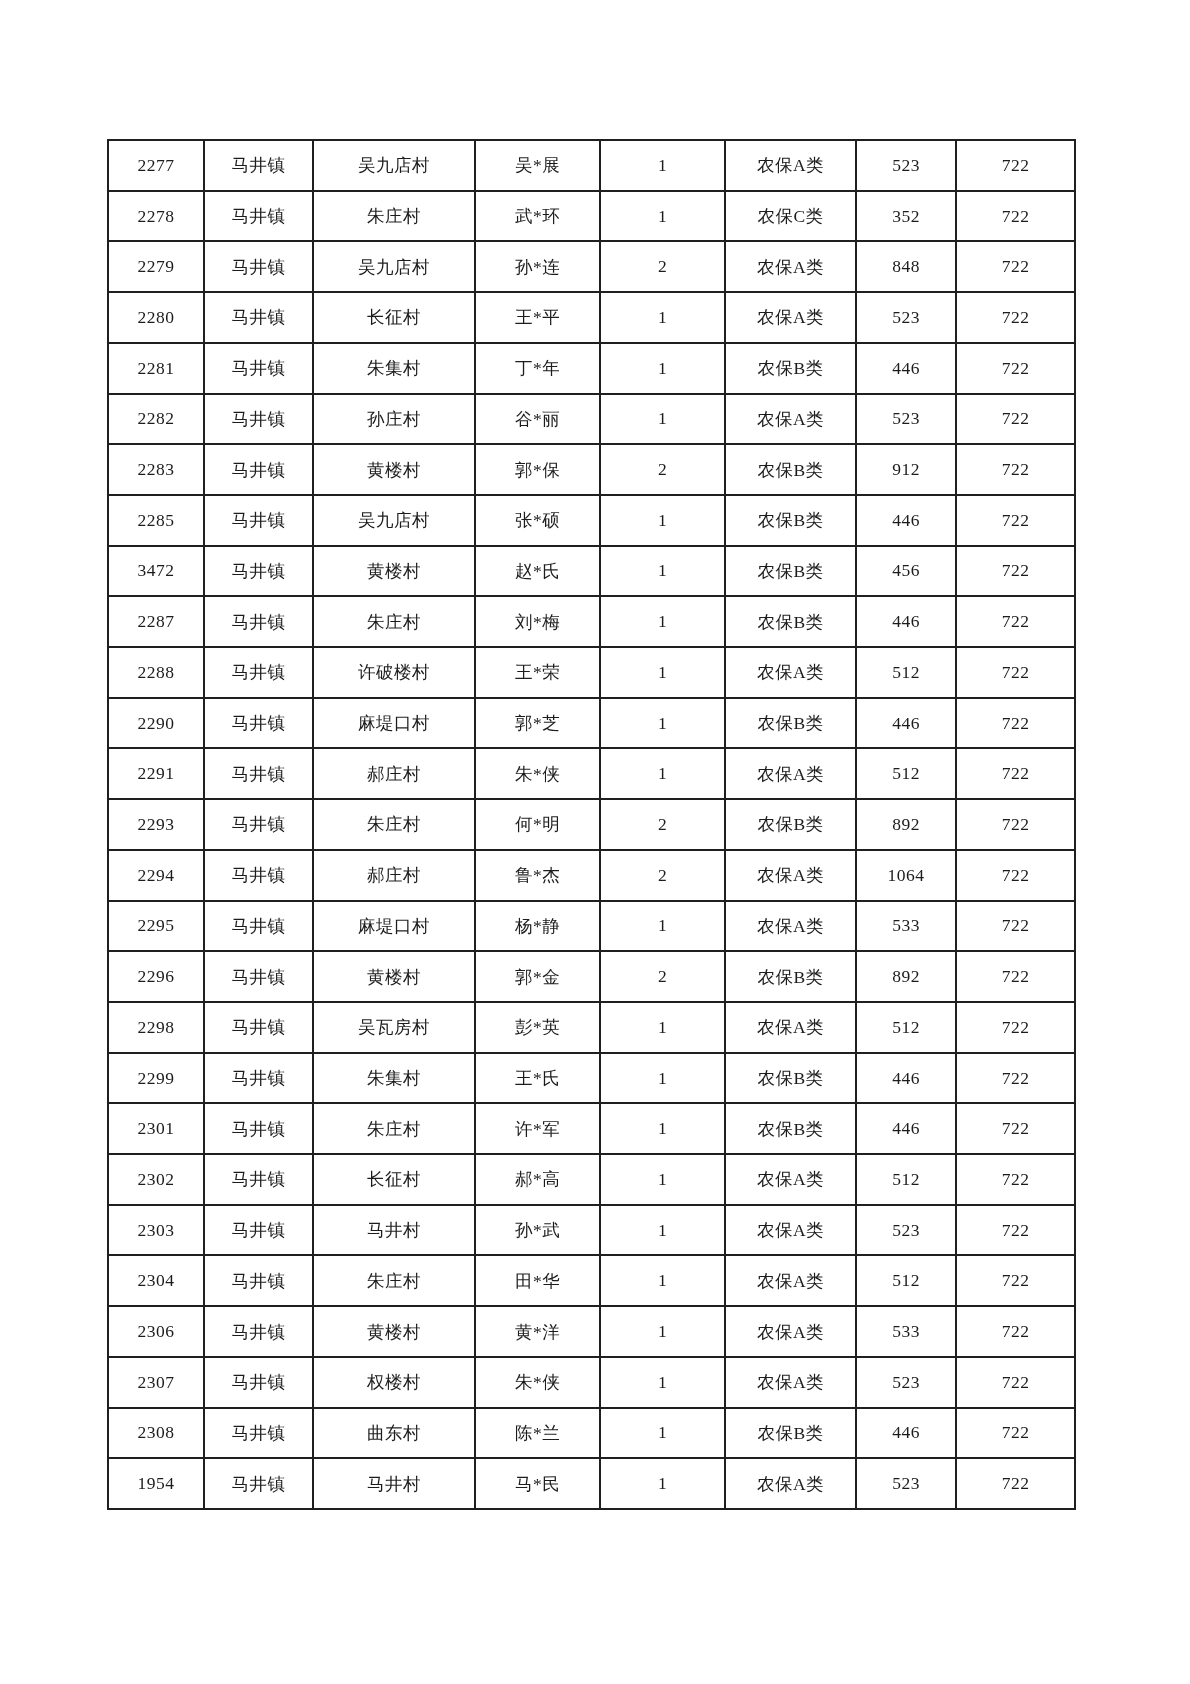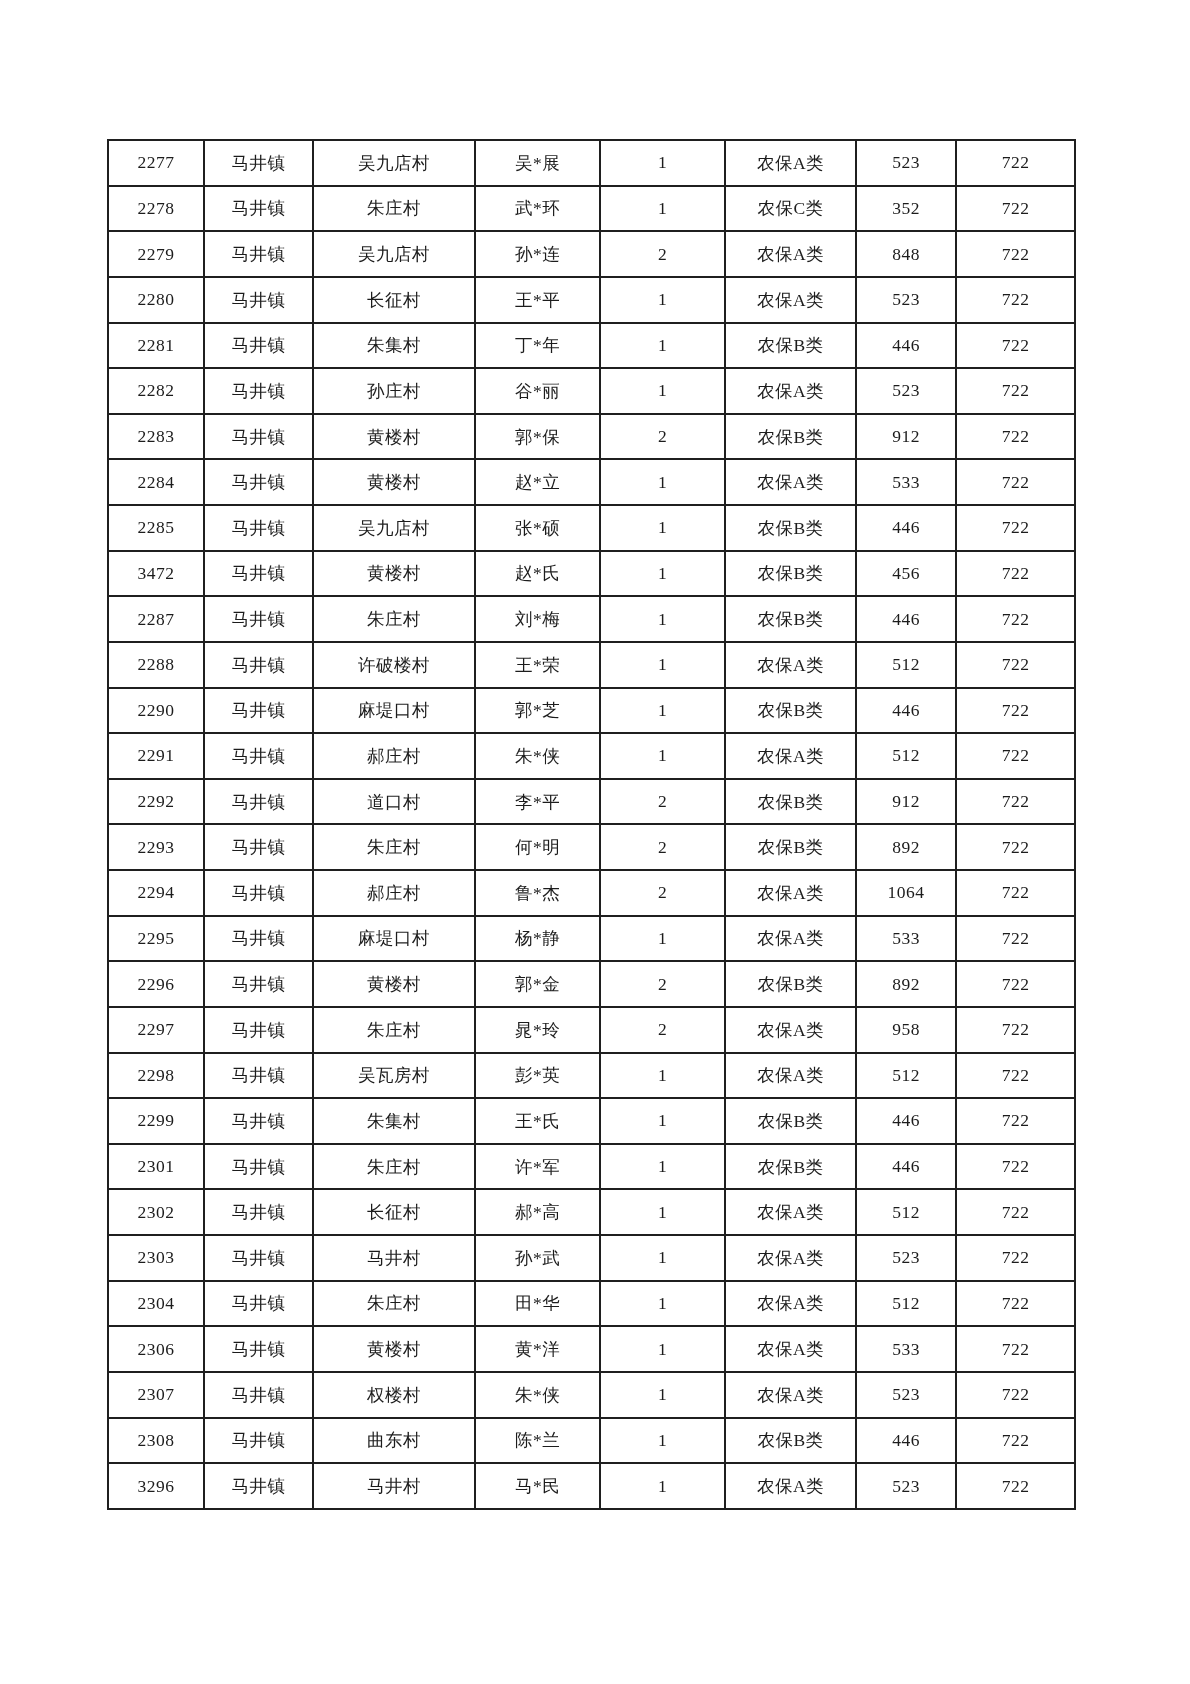--- a/index.html
+++ b/index.html
@@ -116,30 +116,20 @@
           <td>2283</td>
           <td>马井镇</td>
           <td>黄楼村</td>
           <td>郭*保</td>
           <td>2</td>
           <td>农保B类</td>
           <td>912</td>
           <td>722</td>
         </tr>
         <tr>
-          <td>2284</td>
-          <td>马井镇</td>
-          <td>黄楼村</td>
-          <td>赵*立</td>
-          <td>1</td>
-          <td>农保A类</td>
-          <td>533</td>
-          <td>722</td>
-        </tr>
-        <tr>
           <td>2285</td>
           <td>马井镇</td>
           <td>吴九店村</td>
           <td>张*硕</td>
           <td>1</td>
           <td>农保B类</td>
           <td>446</td>
           <td>722</td>
         </tr>
         <tr>
@@ -186,30 +176,20 @@
           <td>2291</td>
           <td>马井镇</td>
           <td>郝庄村</td>
           <td>朱*侠</td>
           <td>1</td>
           <td>农保A类</td>
           <td>512</td>
           <td>722</td>
         </tr>
         <tr>
-          <td>2292</td>
-          <td>马井镇</td>
-          <td>道口村</td>
-          <td>李*平</td>
-          <td>2</td>
-          <td>农保B类</td>
-          <td>912</td>
-          <td>722</td>
-        </tr>
-        <tr>
           <td>2293</td>
           <td>马井镇</td>
           <td>朱庄村</td>
           <td>何*明</td>
           <td>2</td>
           <td>农保B类</td>
           <td>892</td>
           <td>722</td>
         </tr>
         <tr>
@@ -236,30 +216,20 @@
           <td>2296</td>
           <td>马井镇</td>
           <td>黄楼村</td>
           <td>郭*金</td>
           <td>2</td>
           <td>农保B类</td>
           <td>892</td>
           <td>722</td>
         </tr>
         <tr>
-          <td>2297</td>
-          <td>马井镇</td>
-          <td>朱庄村</td>
-          <td>晁*玲</td>
-          <td>2</td>
-          <td>农保A类</td>
-          <td>958</td>
-          <td>722</td>
-        </tr>
-        <tr>
           <td>2298</td>
           <td>马井镇</td>
           <td>吴瓦房村</td>
           <td>彭*英</td>
           <td>1</td>
           <td>农保A类</td>
           <td>512</td>
           <td>722</td>
         </tr>
         <tr>
@@ -336,21 +306,21 @@
           <td>2308</td>
           <td>马井镇</td>
           <td>曲东村</td>
           <td>陈*兰</td>
           <td>1</td>
           <td>农保B类</td>
           <td>446</td>
           <td>722</td>
         </tr>
         <tr>
-          <td>3296</td>
+          <td>1954</td>
           <td>马井镇</td>
           <td>马井村</td>
           <td>马*民</td>
           <td>1</td>
           <td>农保A类</td>
           <td>523</td>
           <td>722</td>
         </tr>
       </tbody>
   </table>

